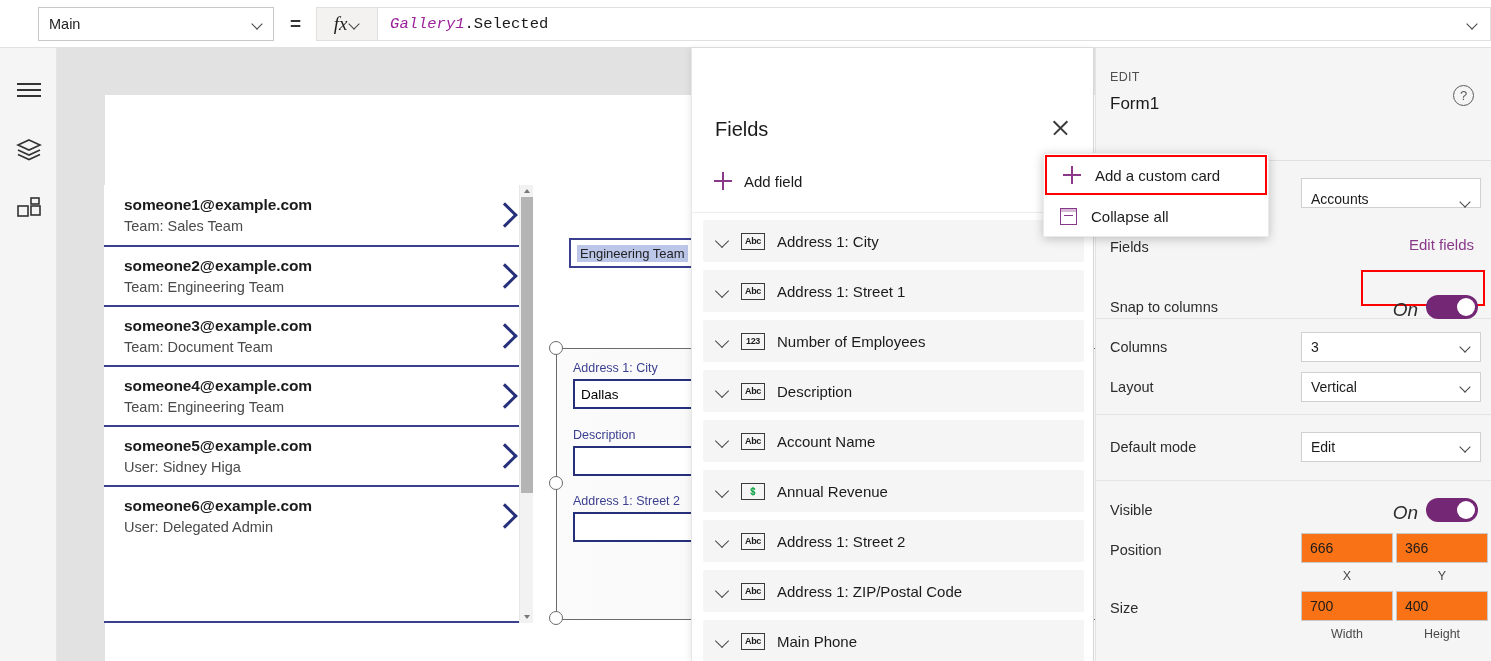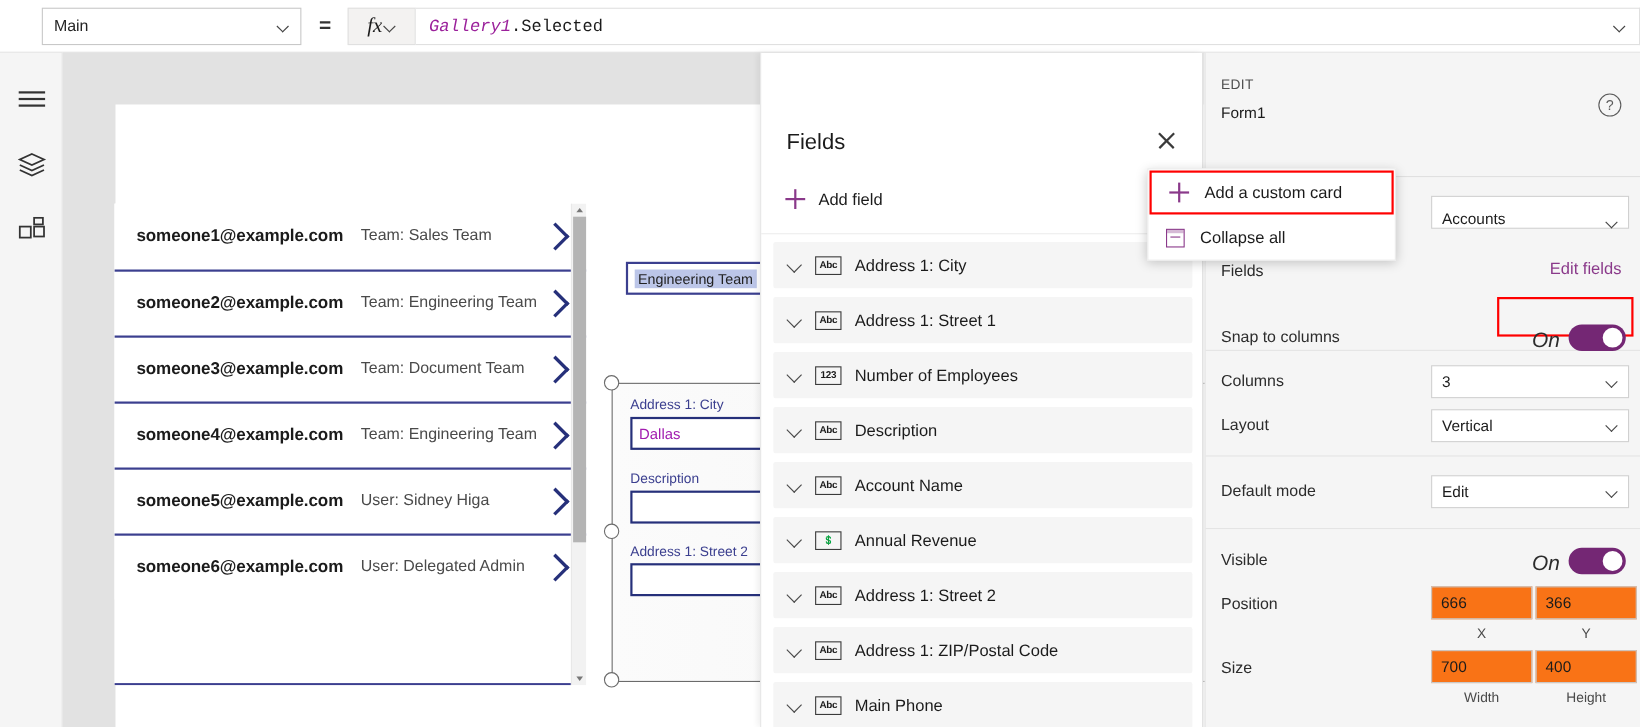--- a/index.html
+++ b/index.html
@@ -84,21 +84,21 @@
   
   .gallery {
     position: absolute; left: 104px; top: 185px; width: 429px; height: 438px;
     background: #fff; overflow: hidden;
   }
   .grow {
     height: 60px; border-top: 2px solid #3b3f8f; background:#fff;
     display:flex; align-items:center; padding: 0 6px 0 20px; position: relative;
   }
   .grow:first-child { border-top: none; }
-  .gtexts { display:flex; flex-direction: row; gap: 16px; }
+  .gtexts { display:flex; flex-direction: column; gap: 4px; }
   .gtitle { font-size: 15.5px; font-weight: 700; color: #1b1b1b; letter-spacing: -0.1px; }
   .gsub { font-size: 14.5px; color: #4a4a4a; }
   .gchev {
     margin-left: auto; width: 18px; height: 26px; position: relative; margin-right: 14px;
   }
   .gchev::before {
     content:""; position:absolute; left:1px; top:4px; width:15px; height:15px;
     border-right: 3px solid #26307a; border-top: 3px solid #26307a;
     transform: rotate(45deg);
   }
@@ -120,21 +120,21 @@
   .form-box {
     position:absolute; left: 556px; top: 348px; width: 700px; height: 272px;
     border-top: 1px solid #6b6b6b; border-bottom: 1px solid #6b6b6b;
     border-left: 1px solid #6b6b6b;
     background: linear-gradient(to right,#fbfbfb, #f3f3f3);
   }
   .card { position:absolute; }
   .card .clabel { font-size: 12.5px; color: #3b3f8f; margin-bottom: 4px; }
   .card .cinput {
     width: 155px; height: 30px; border: 2px solid #26307a; background:#fff;
-    display:flex; align-items:center; padding: 0 6px; font-size: 13.5px; color:#a21caf;
+    display:flex; align-items:center; padding: 0 6px; font-size: 13.5px; color:#000000;
   }
   .handle {
     position:absolute; width: 14px; height: 14px; border-radius: 50%;
     background:#fff; border: 1px solid #6b6b6b;
   }
 
   
   .fields-panel {
     position:absolute; left: 691px; top: 48px; width: 403px; height: 613px;
     background:#ffffff; border-left: 1px solid #e6e6e6; border-right: 1px solid #d6d6d6;
@@ -189,21 +189,21 @@
   .collapse-ico { position:relative; width: 17px; height: 17px; border: 1.6px solid #8a398a; flex:none; }
   .collapse-ico::before{ content:""; position:absolute; left:3px; top:6px; width:9px; height:1.6px; background:#8a398a; }
   .collapse-ico::after{ content:""; position:absolute; left:0; top:0; width:100%; height:3px; background:#8a398a; opacity:.35;}
 
   
   .props {
     position:absolute; left: 1095px; top: 48px; width: 396px; height: 613px;
     background:#f5f5f5; border-left: 1px solid #e3e3e3;
   }
   .pp-edit { position:absolute; left: 14px; top: 22px; font-size: 12.5px; color:#4f4f4f; letter-spacing: .3px; }
-  .pp-name { position:absolute; left: 14px; top: 46px; font-size: 14px; color:#1b1b1b; }
+  .pp-name { position:absolute; left: 14px; top: 46px; font-size: 17px; color:#1b1b1b; }
   .pp-help { position:absolute; right: 16px; top: 37px; width: 22px; height: 22px; }
   .q-ico {
     width:21px;height:21px;border:1.4px solid #5a5a5a;border-radius:50%;
     display:flex;align-items:center;justify-content:center;font-size:13px;color:#5a5a5a;
   }
   .pp-tabs { position:absolute; left: 14px; top: 85px; display:flex; gap: 28px; }
   .pp-tab { font-size: 14.5px; color:#3a3a3a; padding-bottom: 6px; }
   .pp-tab.active { font-weight: 700; color:#1b1b1b; }
   .pp-tabline { position:absolute; left: 0; top: 112px; width: 396px; height:1px; background:#e0e0e0; }
 

